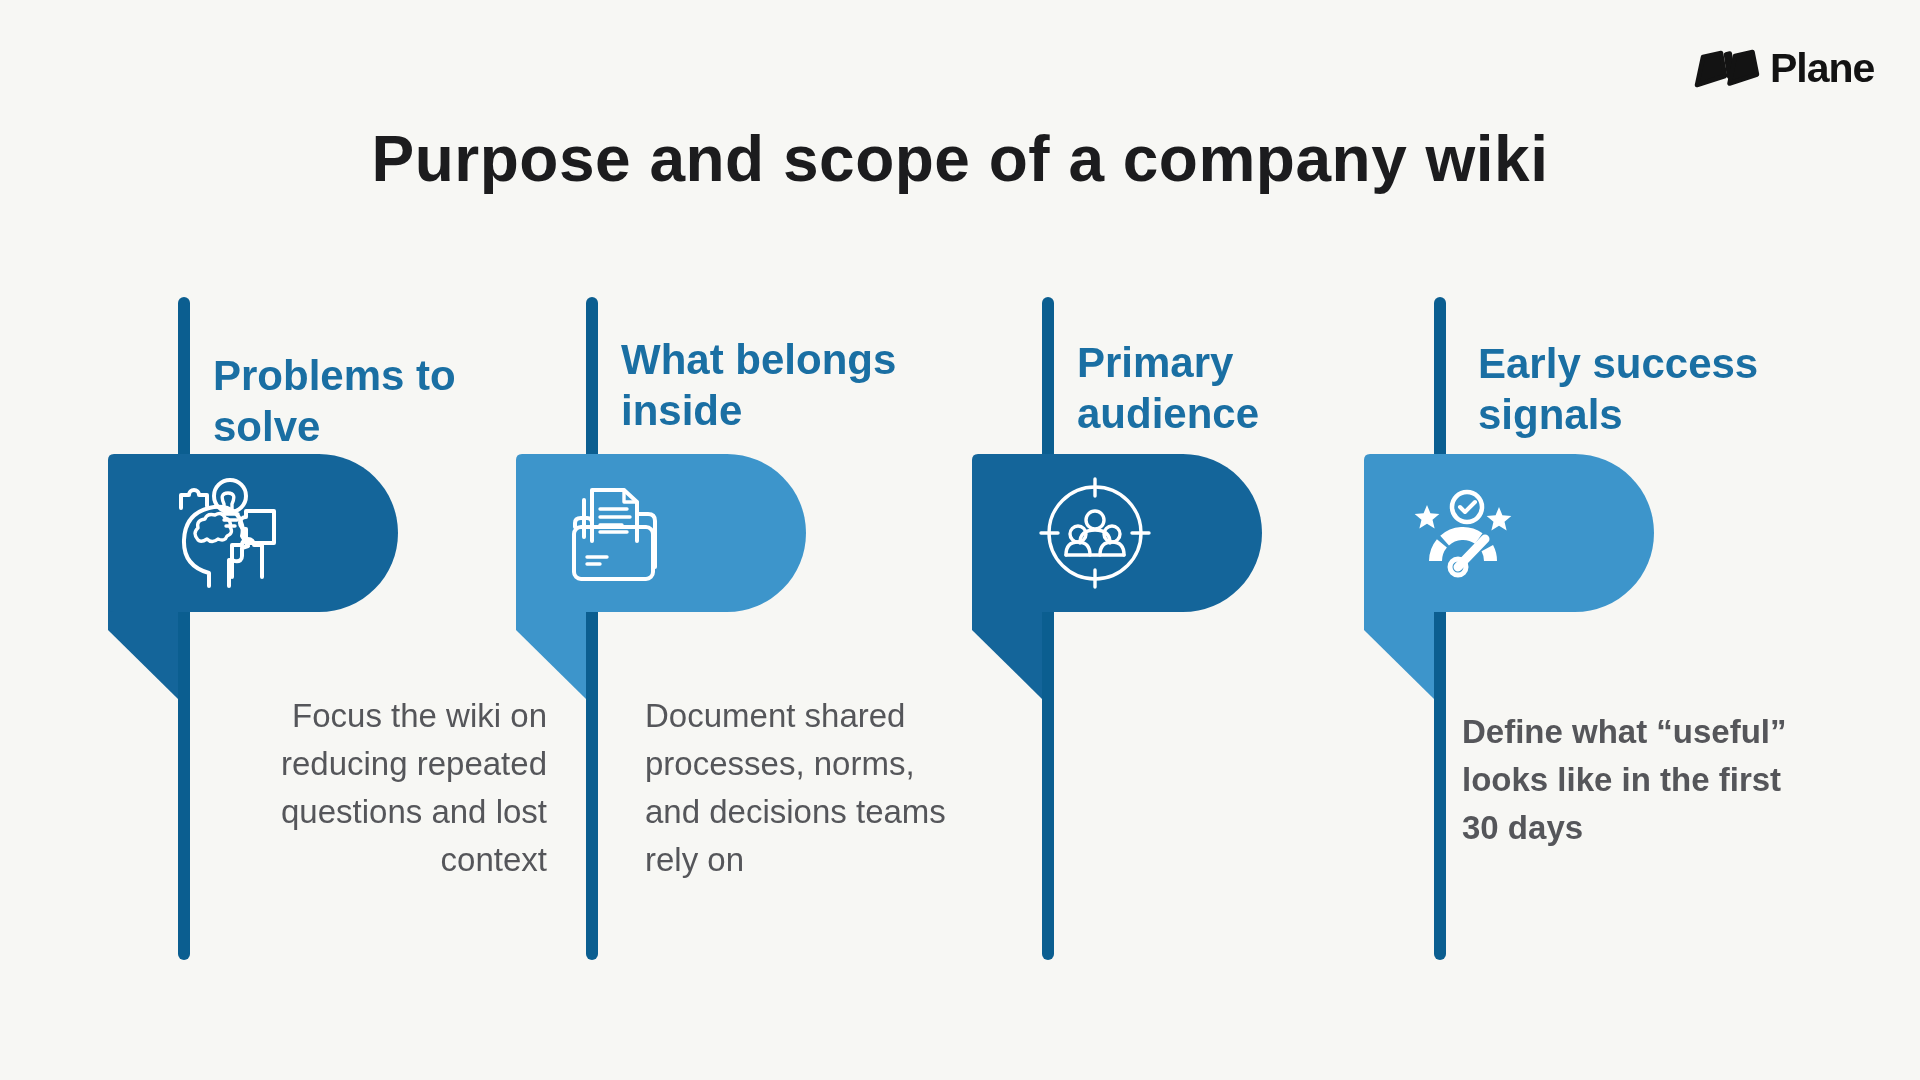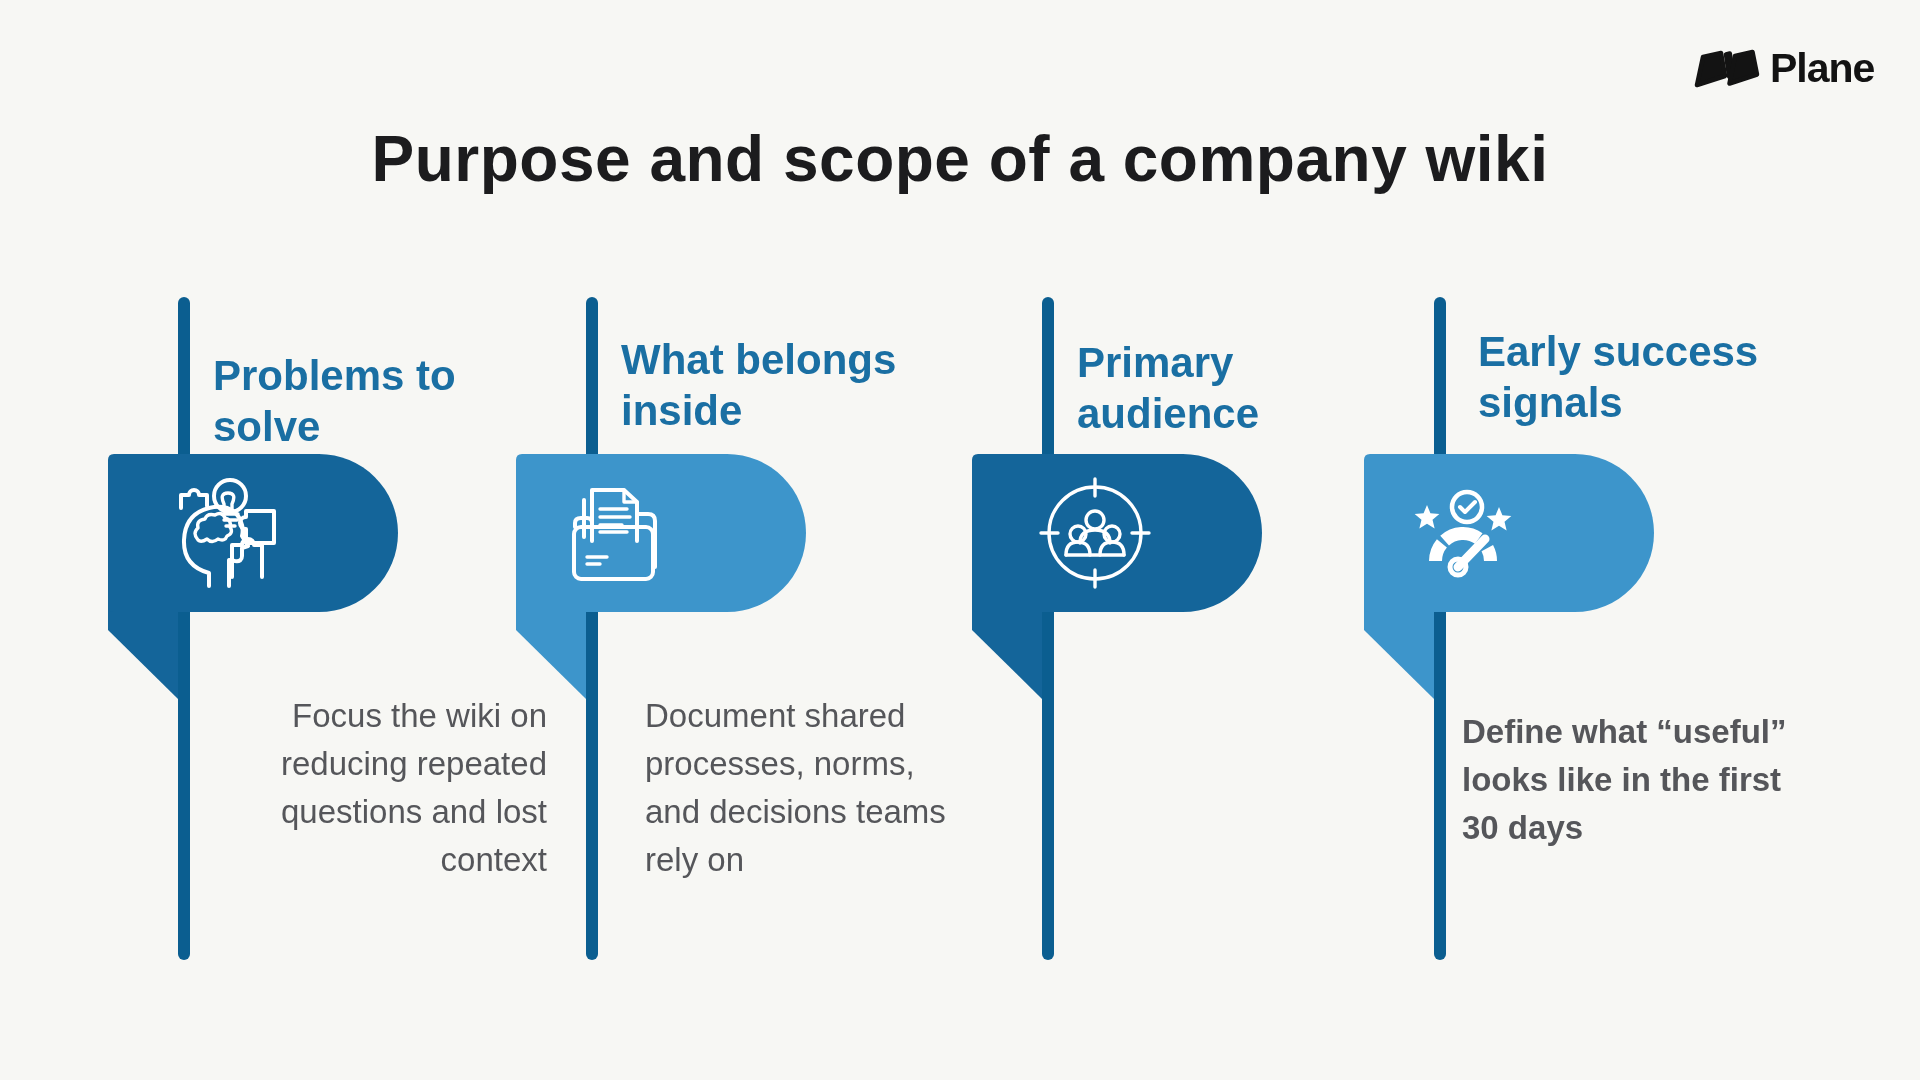--- a/index.html
+++ b/index.html
@@ -143,18 +143,18 @@
       <path class="ic" d="M-1,-26 L4,-21 L14,-31"></path>
       <path class="fillw" transform="translate(-34,-15)" d="M0,-13 L3.41,-4.69 L12.36,-4.02 L5.52,1.79 L7.64,10.52 L0,5.8 L-7.64,10.52 L-5.52,1.79 L-12.36,-4.02 L-3.41,-4.69 Z"></path>
       <path class="fillw" transform="translate(38,-13)" d="M0,-13 L3.41,-4.69 L12.36,-4.02 L5.52,1.79 L7.64,10.52 L0,5.8 L-7.64,10.52 L-5.52,1.79 L-12.36,-4.02 L-3.41,-4.69 Z"></path>
       <path class="gauge-seg" d="M-25.5,28 A27.5,27.5 0 0 1 -19.1,10.3"></path>
       <path class="gauge-seg" d="M-16.4,7.6 A27.5,27.5 0 0 1 17.8,5.5"></path>
       <path class="gauge-seg" d="M26.3,15.1 A27.5,27.5 0 0 1 29.5,28"></path>
       <path class="needle" d="M-3,34 L24,6"></path>
       <circle class="hub" cx="-3" cy="34" r="8"></circle>
     </g>
   </svg>
-  <div class="heading" style="left:114px; top:326px;">Early success
+  <div class="heading" style="left:114px; top:338px;">Early success
 signals</div>
   <div class="desc" style="left:98px; top:708px;font-weight:bold;">Define what “useful”
 looks like in the first
 30 days</div>
 </div>
 
 </body></html>

